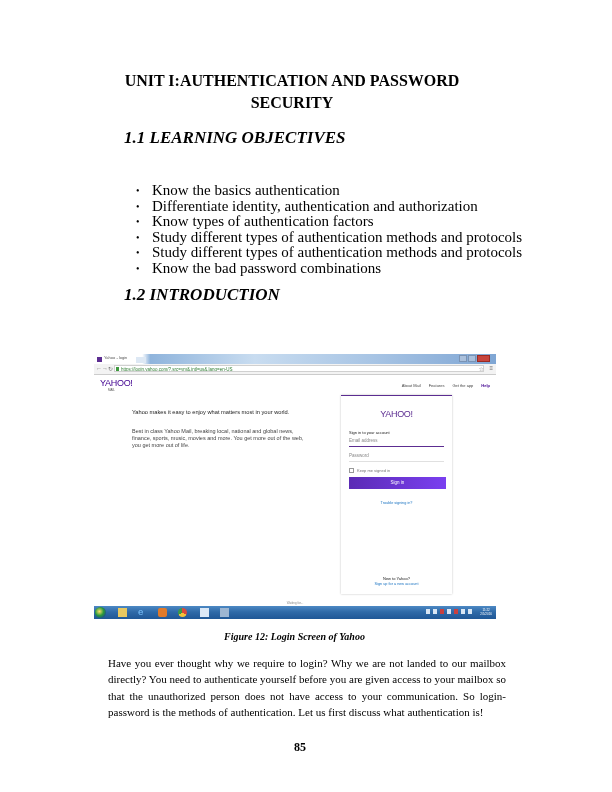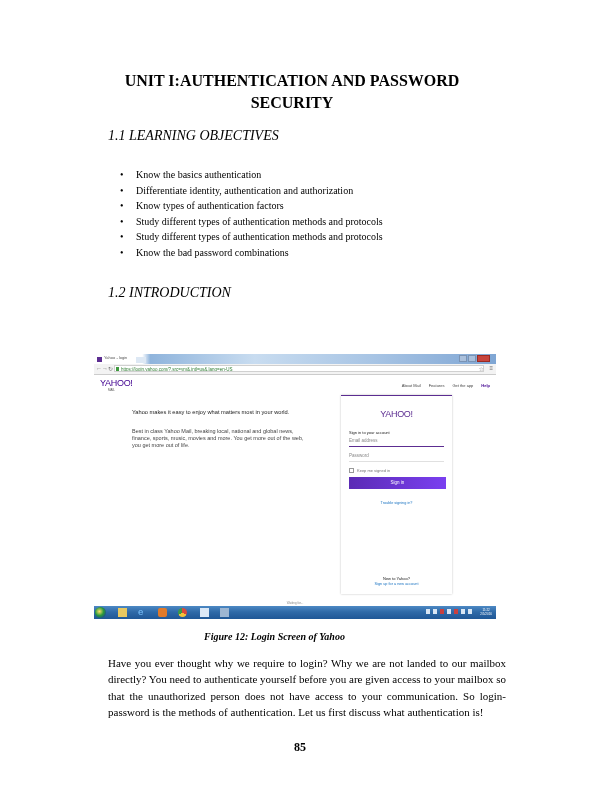--- a/index.html
+++ b/index.html
@@ -1,26 +1,26 @@
 <!DOCTYPE html>
 <html><head>
 <meta charset="utf-8">
 <style>
   html, body { margin: 0; padding: 0; background: #ffffff; }
   body { width: 612px; height: 792px; position: relative; overflow: hidden;
          font-family: "Liberation Serif", "DejaVu Serif", serif; color: #000; }
   .page { position: absolute; left: 0; top: 0; width: 612px; height: 792px; }
   .title { position: absolute; left: 0; width: 584px; text-align: center;
            font-weight: bold; font-size: 16px; line-height: 22px; top: 70px; }
-  .h2 { position: absolute; left: 108px; font-weight: normal; font-style: italic; font-size: 14px; }
+  .h2 { position: absolute; left: 124px; font-weight: bold; font-style: italic; font-size: 17px; }
   .body-text { position: absolute; left: 108px; width: 398px; font-size: 11px; line-height: 16.3px; text-align: justify; }
-  .bullets { position: absolute; left: 120px; top: 167px; margin: 0; padding: 0; list-style: none; font-size: 10px; line-height: 15.6px; }
+  .bullets { position: absolute; left: 120px; top: 167px; margin: 16px; padding: 0; list-style: none; font-size: 15px; line-height: 15.6px; }
   .bullets li { position: relative; padding-left: 16px; }
   .bullets li::before { content: "\2022"; position: absolute; left: 0; top: 0; font-size: 10px; }
-  .caption { position: absolute; left: 0; width: 549px; text-align: center; font-style: italic; font-weight: bold; font-size: 10px; top: 631px; }
+  .caption { position: absolute; left: 0; width: 549px; text-align: center; font-style: italic; font-weight: bold; font-size: 10px; top: 631px; padding-left: 20px; }
   .pagenum { position: absolute; left: 0; width: 600px; text-align: center; font-size: 12px; font-weight: bold; top: 740px; }
 
   
   .shot { position: absolute; left: 94px; top: 354px; width: 402px; height: 265px; background: #fff; overflow: hidden;
           font-family: "Liberation Sans", "DejaVu Sans", sans-serif; }
   .tabbar { position: absolute; left: 0; top: 0; width: 402px; height: 10px;
             background: linear-gradient(90deg, #ffffff 0%, #ffffff 12%, #8fb4dc 14%, #c8dcf0 40%, #a7c4e4 70%, #7fa6d4 100%); }
   .tab { position: absolute; left: 2px; top: 1px; width: 38px; height: 9px; background: #fff; font-size: 4px; color: #555; }
   .tab .fav { display: inline-block; width: 5px; height: 5px; background: #5c2d91; margin: 2px 2px 0 1px; vertical-align: top; }
   .newtab { position: absolute; left: 42px; top: 3px; width: 10px; height: 6px; background: #dde8f4; }

